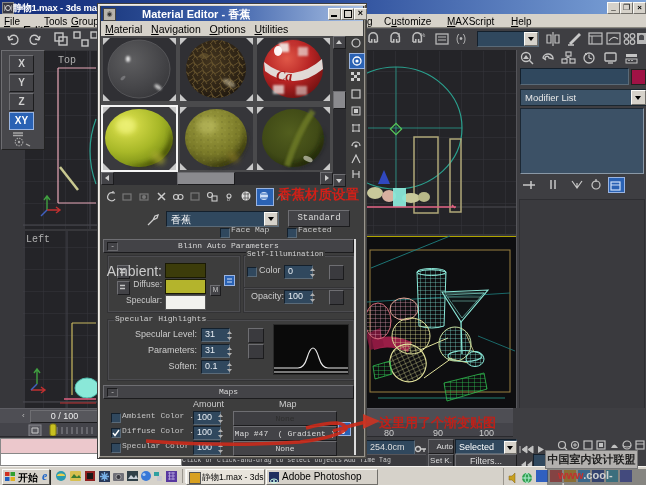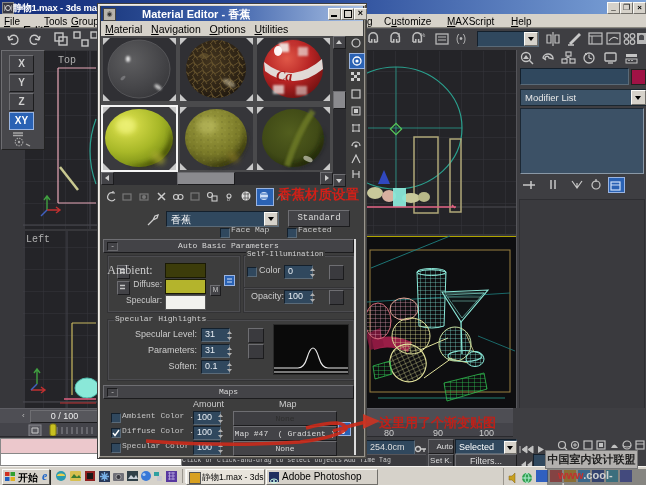--- a/index.html
+++ b/index.html
@@ -707,34 +707,34 @@
  </div>
  <div class="abs up mono" style="left:190px;top:206px;width:60px;height:15px;font-size:9px;color:#ddd;text-align:center;line-height:15px;">Standard</div>
 
  <div class="abs fld" style="left:122px;top:224px;width:8px;height:8px;"></div>
  <div class="abs mono" style="left:133px;top:221px;font-size:8px;color:#c8c8c8;">Face Map</div>
  <div class="abs fld" style="left:189px;top:224px;width:8px;height:8px;"></div>
  <div class="abs mono" style="left:200px;top:221px;font-size:8px;color:#c8c8c8;">Faceted</div>
 
  <div class="abs up" style="left:5px;top:235px;width:249px;height:12px;">
    <div class="abs dn" style="left:3px;top:2px;width:9px;height:7px;font-size:8px;line-height:5px;text-align:center;color:#ccc;">-</div>
-   <div class="abs mono" style="left:0;top:0px;width:100%;text-align:center;font-size:8px;color:#d8d8d8;padding-top:1px;">Auto Basic Parameters</div>
+   <div class="abs mono" style="left:0;top:0px;width:100%;text-align:center;font-size:8px;color:#d8d8d8;padding-top:1px;">Blinn Auto Parameters</div>
  </div>
  <div class="abs gbx" style="left:9px;top:251px;width:132px;height:56px;"></div>
 <div class="abs up" style="left:19px;top:261px;width:11px;height:12px;">
       <svg width="9" height="10" style="display:block">
         <path d="M2 3.5 h5 M2 6.5 h5" stroke="#c4c4c4" stroke-width="1.3"></path>
       </svg>
     </div>
 <div class="abs up" style="left:19px;top:277px;width:11px;height:12px;">
       <svg width="9" height="10" style="display:block">
         <path d="M2 3.5 h5 M2 6.5 h5" stroke="#c4c4c4" stroke-width="1.3"></path>
       </svg>
     </div>
-<div class="abs sans" style="left:0px;top:259px;width:64px;text-align:center;font-size:12px;color:#ccc;font-family:Liberation Serif, serif;">Ambient:</div>
+<div class="abs sans" style="left:0px;top:259px;width:64px;text-align:right;font-size:14px;color:#ccc;">Ambient:</div>
 <div class="abs sans" style="left:0px;top:275px;width:64px;text-align:right;font-size:8.5px;color:#ccc;">Diffuse:</div>
 <div class="abs sans" style="left:0px;top:291px;width:64px;text-align:right;font-size:8.5px;color:#ccc;">Specular:</div>
 <div class="abs" style="left:67px;top:259px;width:39px;height:13px;background:#3c3c0a;border:1px solid #1a1a04;"></div>
 <div class="abs" style="left:67px;top:275px;width:39px;height:13px;background:#b4b42c;border:1px solid #1a1a04;"></div>
 <div class="abs" style="left:67px;top:291px;width:39px;height:13px;background:#f2f2ee;border:1px solid #555;"></div>
 <div class="abs up" style="left:112px;top:281px;width:9px;height:9px;font-size:6.5px;line-height:8px;text-align:center;color:#ccc;">M</div>
 <div class="abs" style="left:126px;top:271px;width:9px;height:9px;background:#2a62b4;border:1px solid #9ab4e0;">
       <svg width="9" height="9" style="display:block">
         <path d="M2 3 h5 M2 6 h5" stroke="#cfe0f8" stroke-width="1.1"></path>
       </svg>

